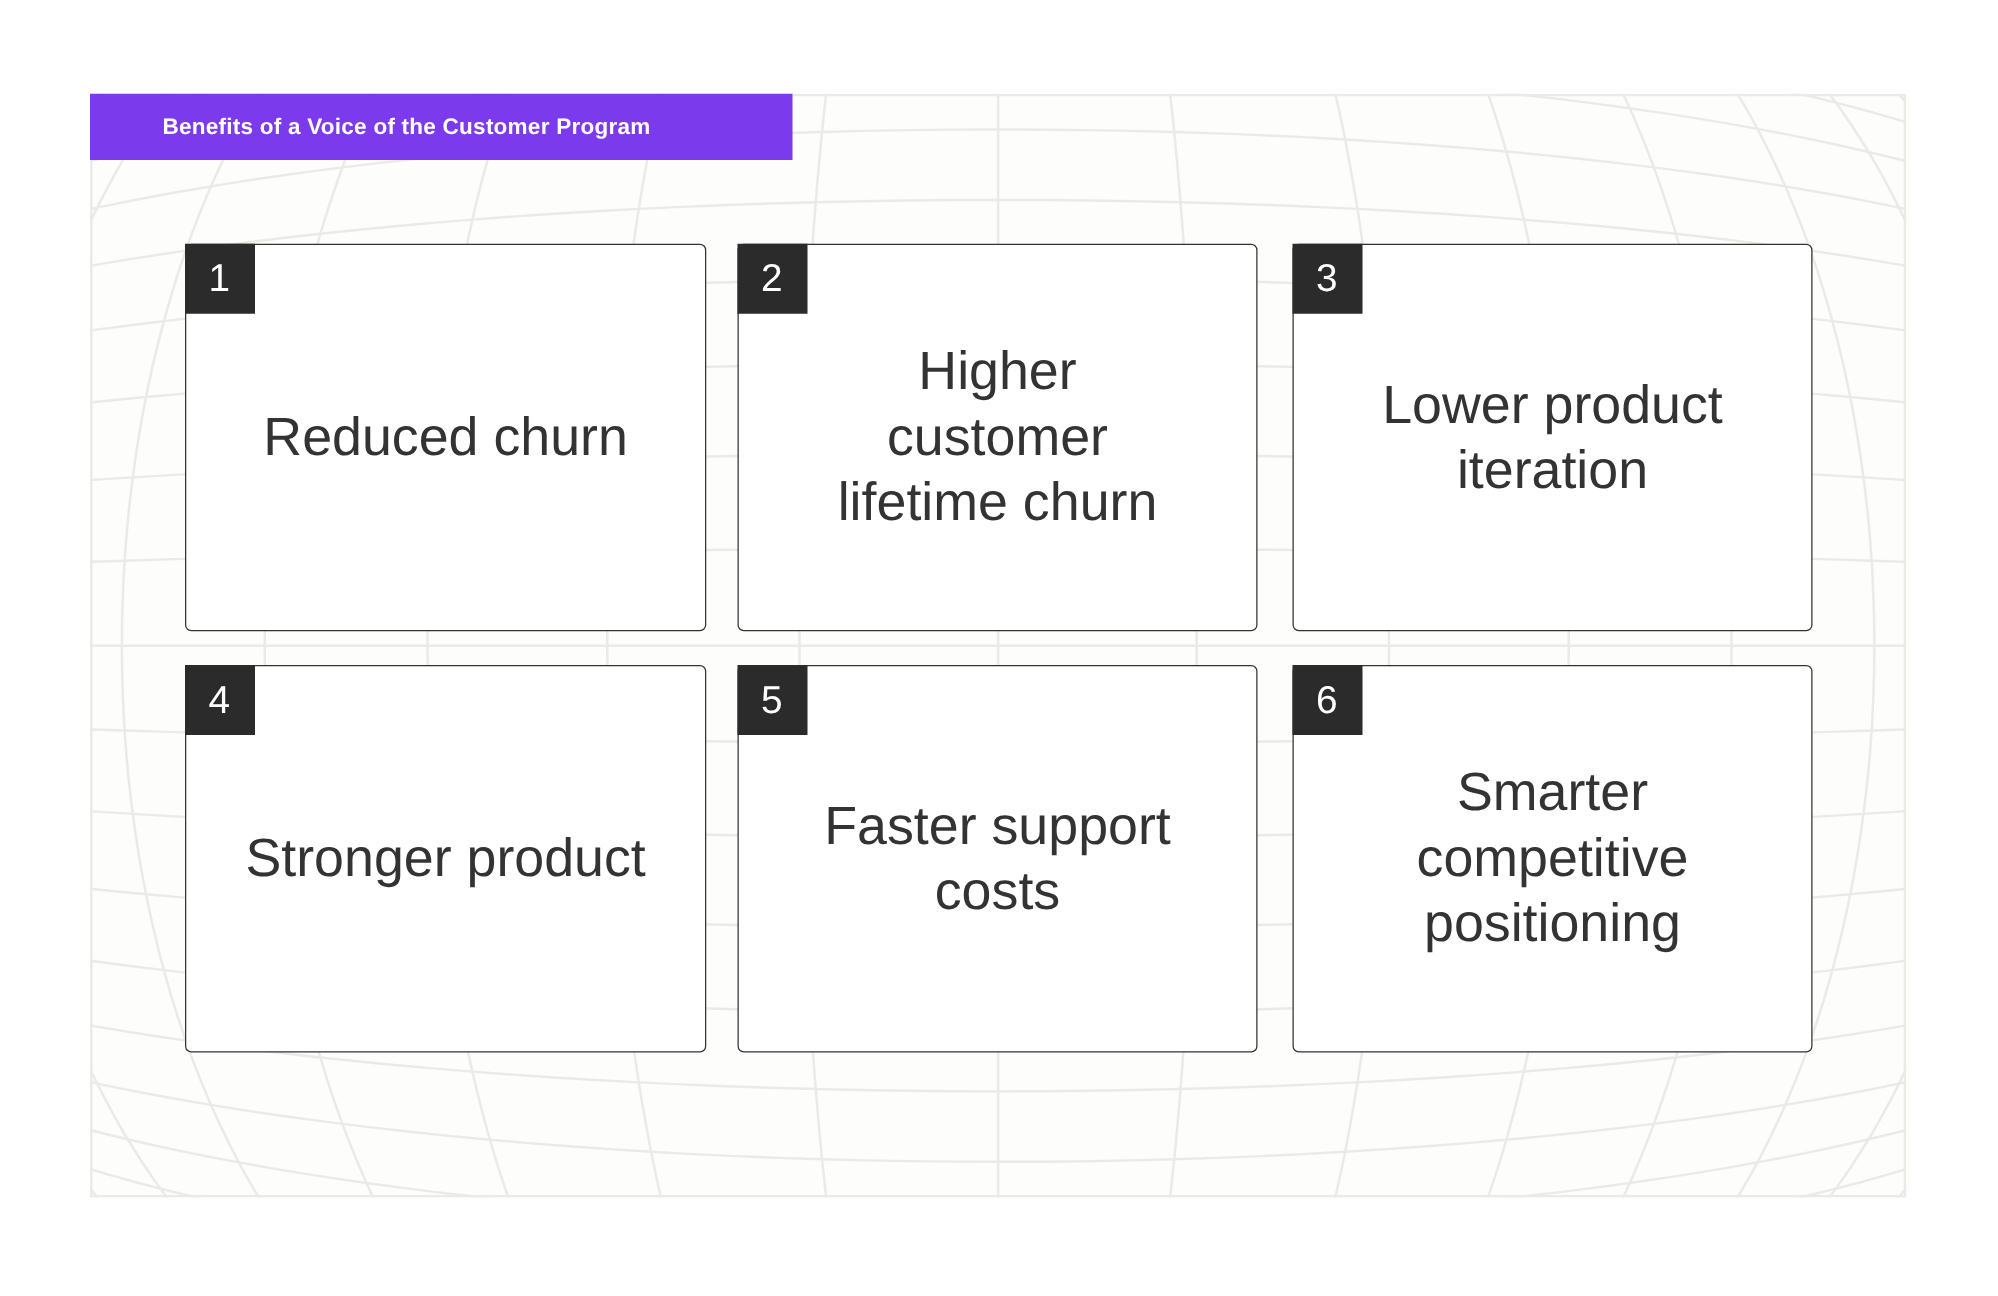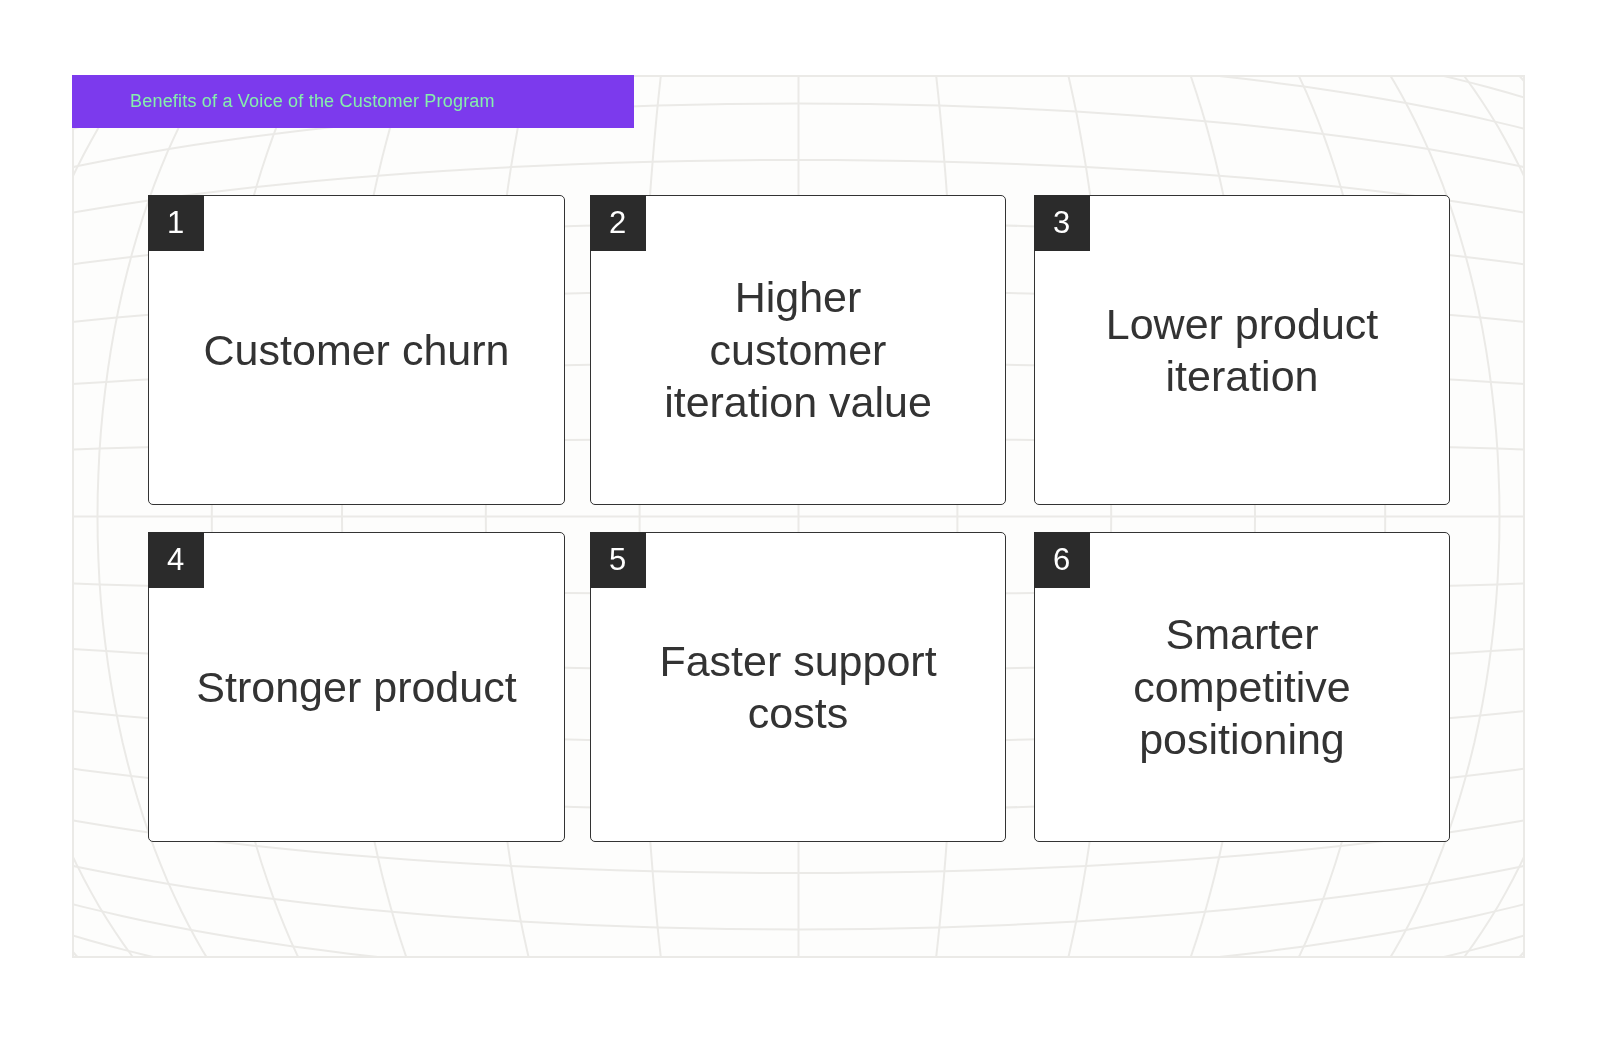--- a/index.html
+++ b/index.html
@@ -14,21 +14,21 @@
   }
   .grid-svg{position:absolute;left:0;top:0;width:100%;height:100%;display:block;}
   .banner{
     position:absolute;left:0;top:0;width:562px;height:53px;
     background:var(--accent,#7c3aed);
     display:flex;align-items:center;
     padding-left:58px;box-sizing:border-box;
     z-index:3;
   }
   .banner-label{
-    color:#86efac;font-size:18px;font-weight:400;letter-spacing:.2px;
+    color:#ffffff;font-size:18px;font-weight:700;letter-spacing:.2px;
   }
   .card{
     position:absolute;height:310px;box-sizing:border-box;
     background:#ffffff;
     border:1.5px solid var(--card-border,#333333);
     border-radius:5px;
     z-index:2;
   }
   .card.c1{left:76px;top:120px;width:417px;}
   .card.c2{left:518px;top:120px;width:416px;}
@@ -107,32 +107,32 @@
 
   <div class="banner">
     <span class="banner-label">Benefits of a Voice of the Customer Program</span>
   </div>
 
   <div class="card c1">
     <div class="badge">
       <span class="badge-number">1</span>
     </div>
     <div class="card-body">
-      <span class="card-label">Customer churn</span>
+      <span class="card-label">Reduced churn</span>
     </div>
   </div>
 
   <div class="card c2">
     <div class="badge">
       <span class="badge-number">2</span>
     </div>
     <div class="card-body">
       <span class="card-label">Higher
 customer
-iteration value</span>
+lifetime churn</span>
     </div>
   </div>
 
   <div class="card c3">
     <div class="badge">
       <span class="badge-number">3</span>
     </div>
     <div class="card-body">
       <span class="card-label">Lower product
 iteration</span>

